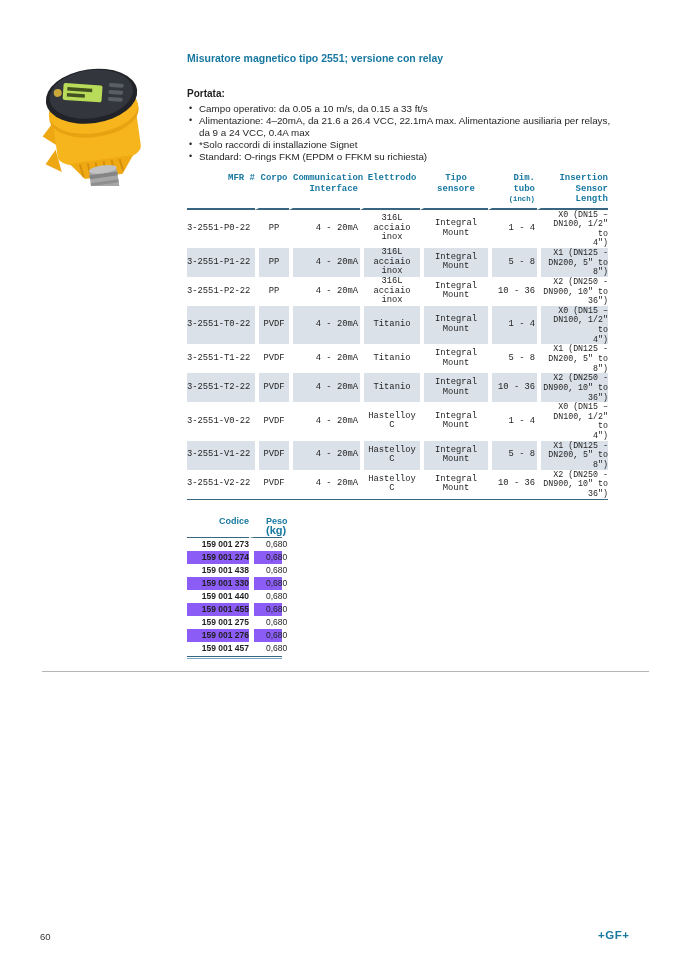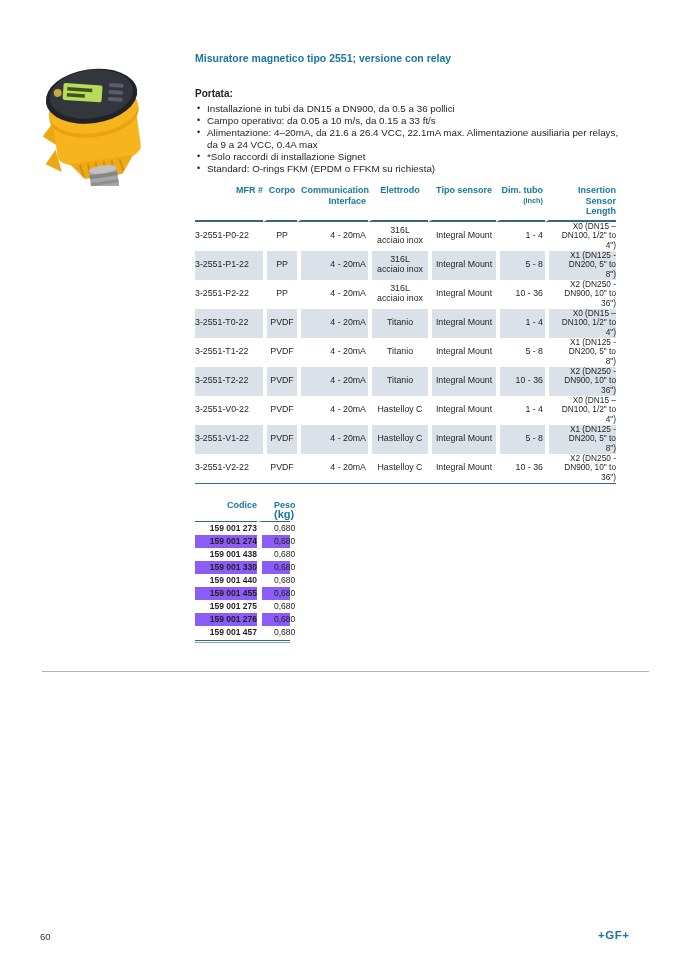--- a/index.html
+++ b/index.html
@@ -10,21 +10,21 @@
     color:#1f1f1f;
     position:relative;
     overflow:hidden;
   }
   .page { position:absolute; inset:0; }
 
   
   .photo { position:absolute; left:34px; top:56px; width:122px; height:130px; }
 
   
-  .content { position:absolute; left:195px; top:52px; width:425px; }
+  .content { position:absolute; left:187px; top:52px; width:425px; }
 
   .doc-title {
     color:#1878a0; font-size:10.5px; font-weight:bold;
     margin:0 0 0 0; line-height:12px;
   }
   .portata-heading {
     font-weight:bold; font-size:10px; margin-top:24px; line-height:12px;
   }
   ul.bullets { list-style:none; margin:3px 0 0 0; padding:0; }
   ul.bullets li {
@@ -56,21 +56,21 @@
   table.products td + td, table.products th + th { border-left:4px solid #ffffff; }
   table.products tbody tr { border:none; }
   table.products tbody:after { content:""; }
   .c-mfr  { text-align:left; }
   .c-corpo{ text-align:center; }
   .c-comm { text-align:right; padding-right:2px !important; }
   .c-elet { text-align:center; white-space:pre-line; }
   .c-tipo { text-align:center; }
   .c-dim  { text-align:right; padding-right:2px !important; }
   .c-ins  { text-align:right; white-space:pre-line; font-size:8.3px; line-height:9.4px; }
-  table.products { border-bottom:1.5px solid #38657f; }
+  table.products { border-bottom:1.5px solid #38657f;font-family:Liberation Mono, monospace; }
   .unit-small { display:block; font-size:7.3px; font-weight:bold; color:#1878a0; }
 
   
   .codes-wrap { margin-top:16px; width:95px; }
   table.codes {
     border-collapse:separate; border-spacing:0; table-layout:fixed;
     width:95px; font-size:8.5px;
   }
   table.codes td, table.codes th { box-sizing:border-box; padding:0; }
   table.codes thead th {
@@ -137,21 +137,20 @@
     </svg>
   </div>
 
   <div class="content">
 
     <h1 class="doc-title">Misuratore magnetico tipo 2551; versione con relay</h1>
 
     <div class="portata-heading">Portata:</div>
 
     <ul class="bullets">
-      <li>Installazione in tubi da DN15 a DN900, da 0.5 a 36 pollici</li>
       <li>Campo operativo: da 0.05 a 10 m/s, da 0.15 a 33 ft/s</li>
       <li>Alimentazione: 4–20mA, da 21.6 a 26.4 VCC, 22.1mA max. Alimentazione ausiliaria per relays, da 9 a 24 VCC, 0.4A max</li>
       <li>*Solo raccordi di installazione Signet</li>
       <li>Standard: O-rings FKM (EPDM o FFKM su richiesta)</li>
     </ul>
 
     <table class="products">
       <colgroup>
         <col style="width:68px">
           <col style="width:34px">

